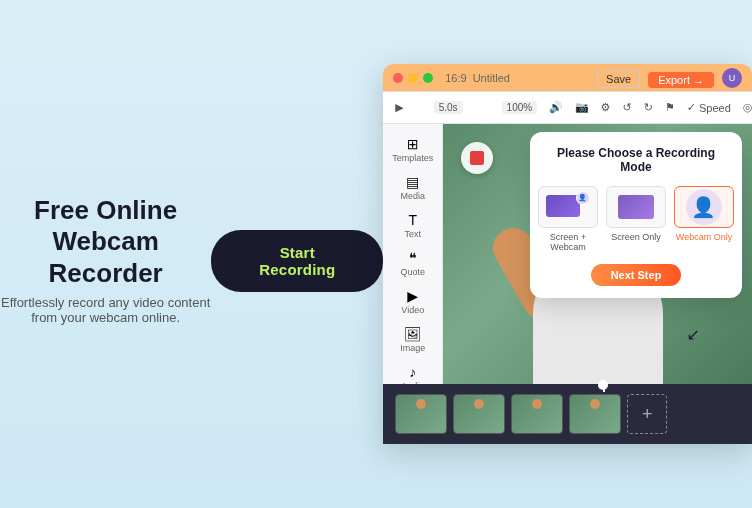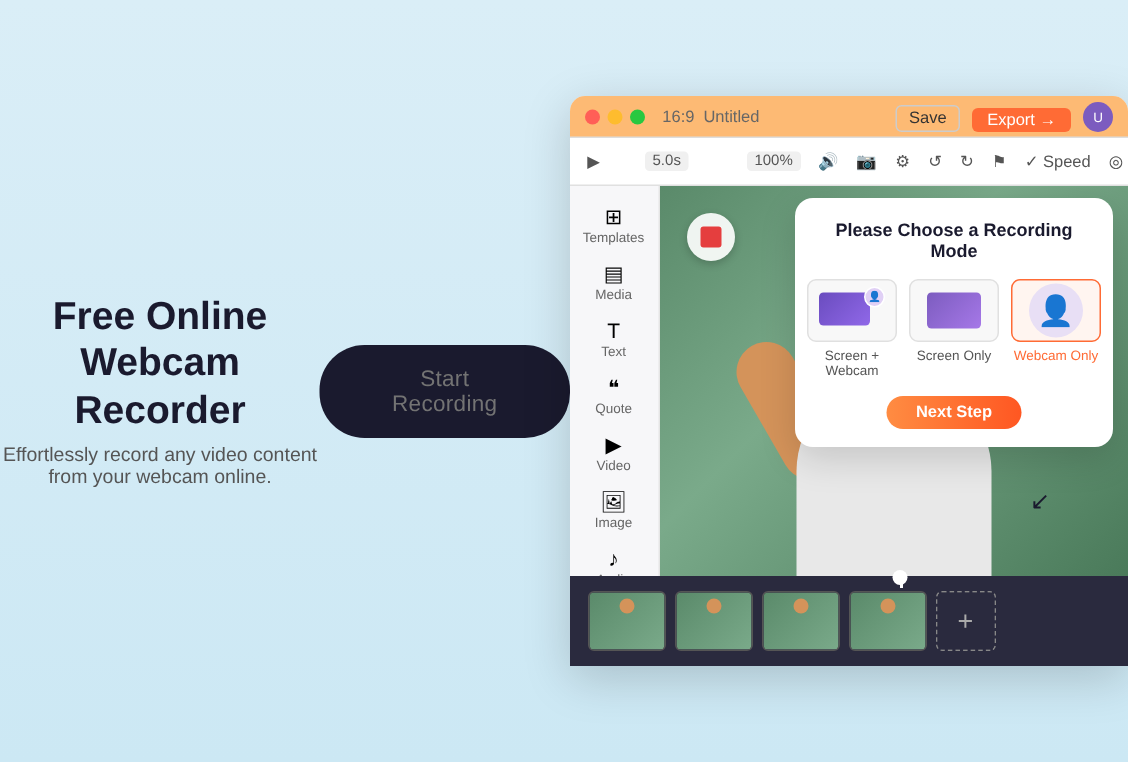--- a/index.html
+++ b/index.html
@@ -35,26 +35,26 @@
     }
     .header-subtitle {
       font-size: 13px;
       color: #555;
       margin-top: 6px;
     }
 
     
     .cta-button {
       background: #1a1a2e;
-      color: #737373;
+      color: #bef264;
       border: none;
       border-radius: 30px;
       padding: 14px 48px;
       font-size: 15px;
-      font-weight: 400;
+      font-weight: 700;
       cursor: pointer;
       margin-top: 30px;
       margin-bottom: 16px;
       letter-spacing: 0.2px;
     }
 
     
     .app-window {
       width: 660px;
       background: #f5f5f7;

